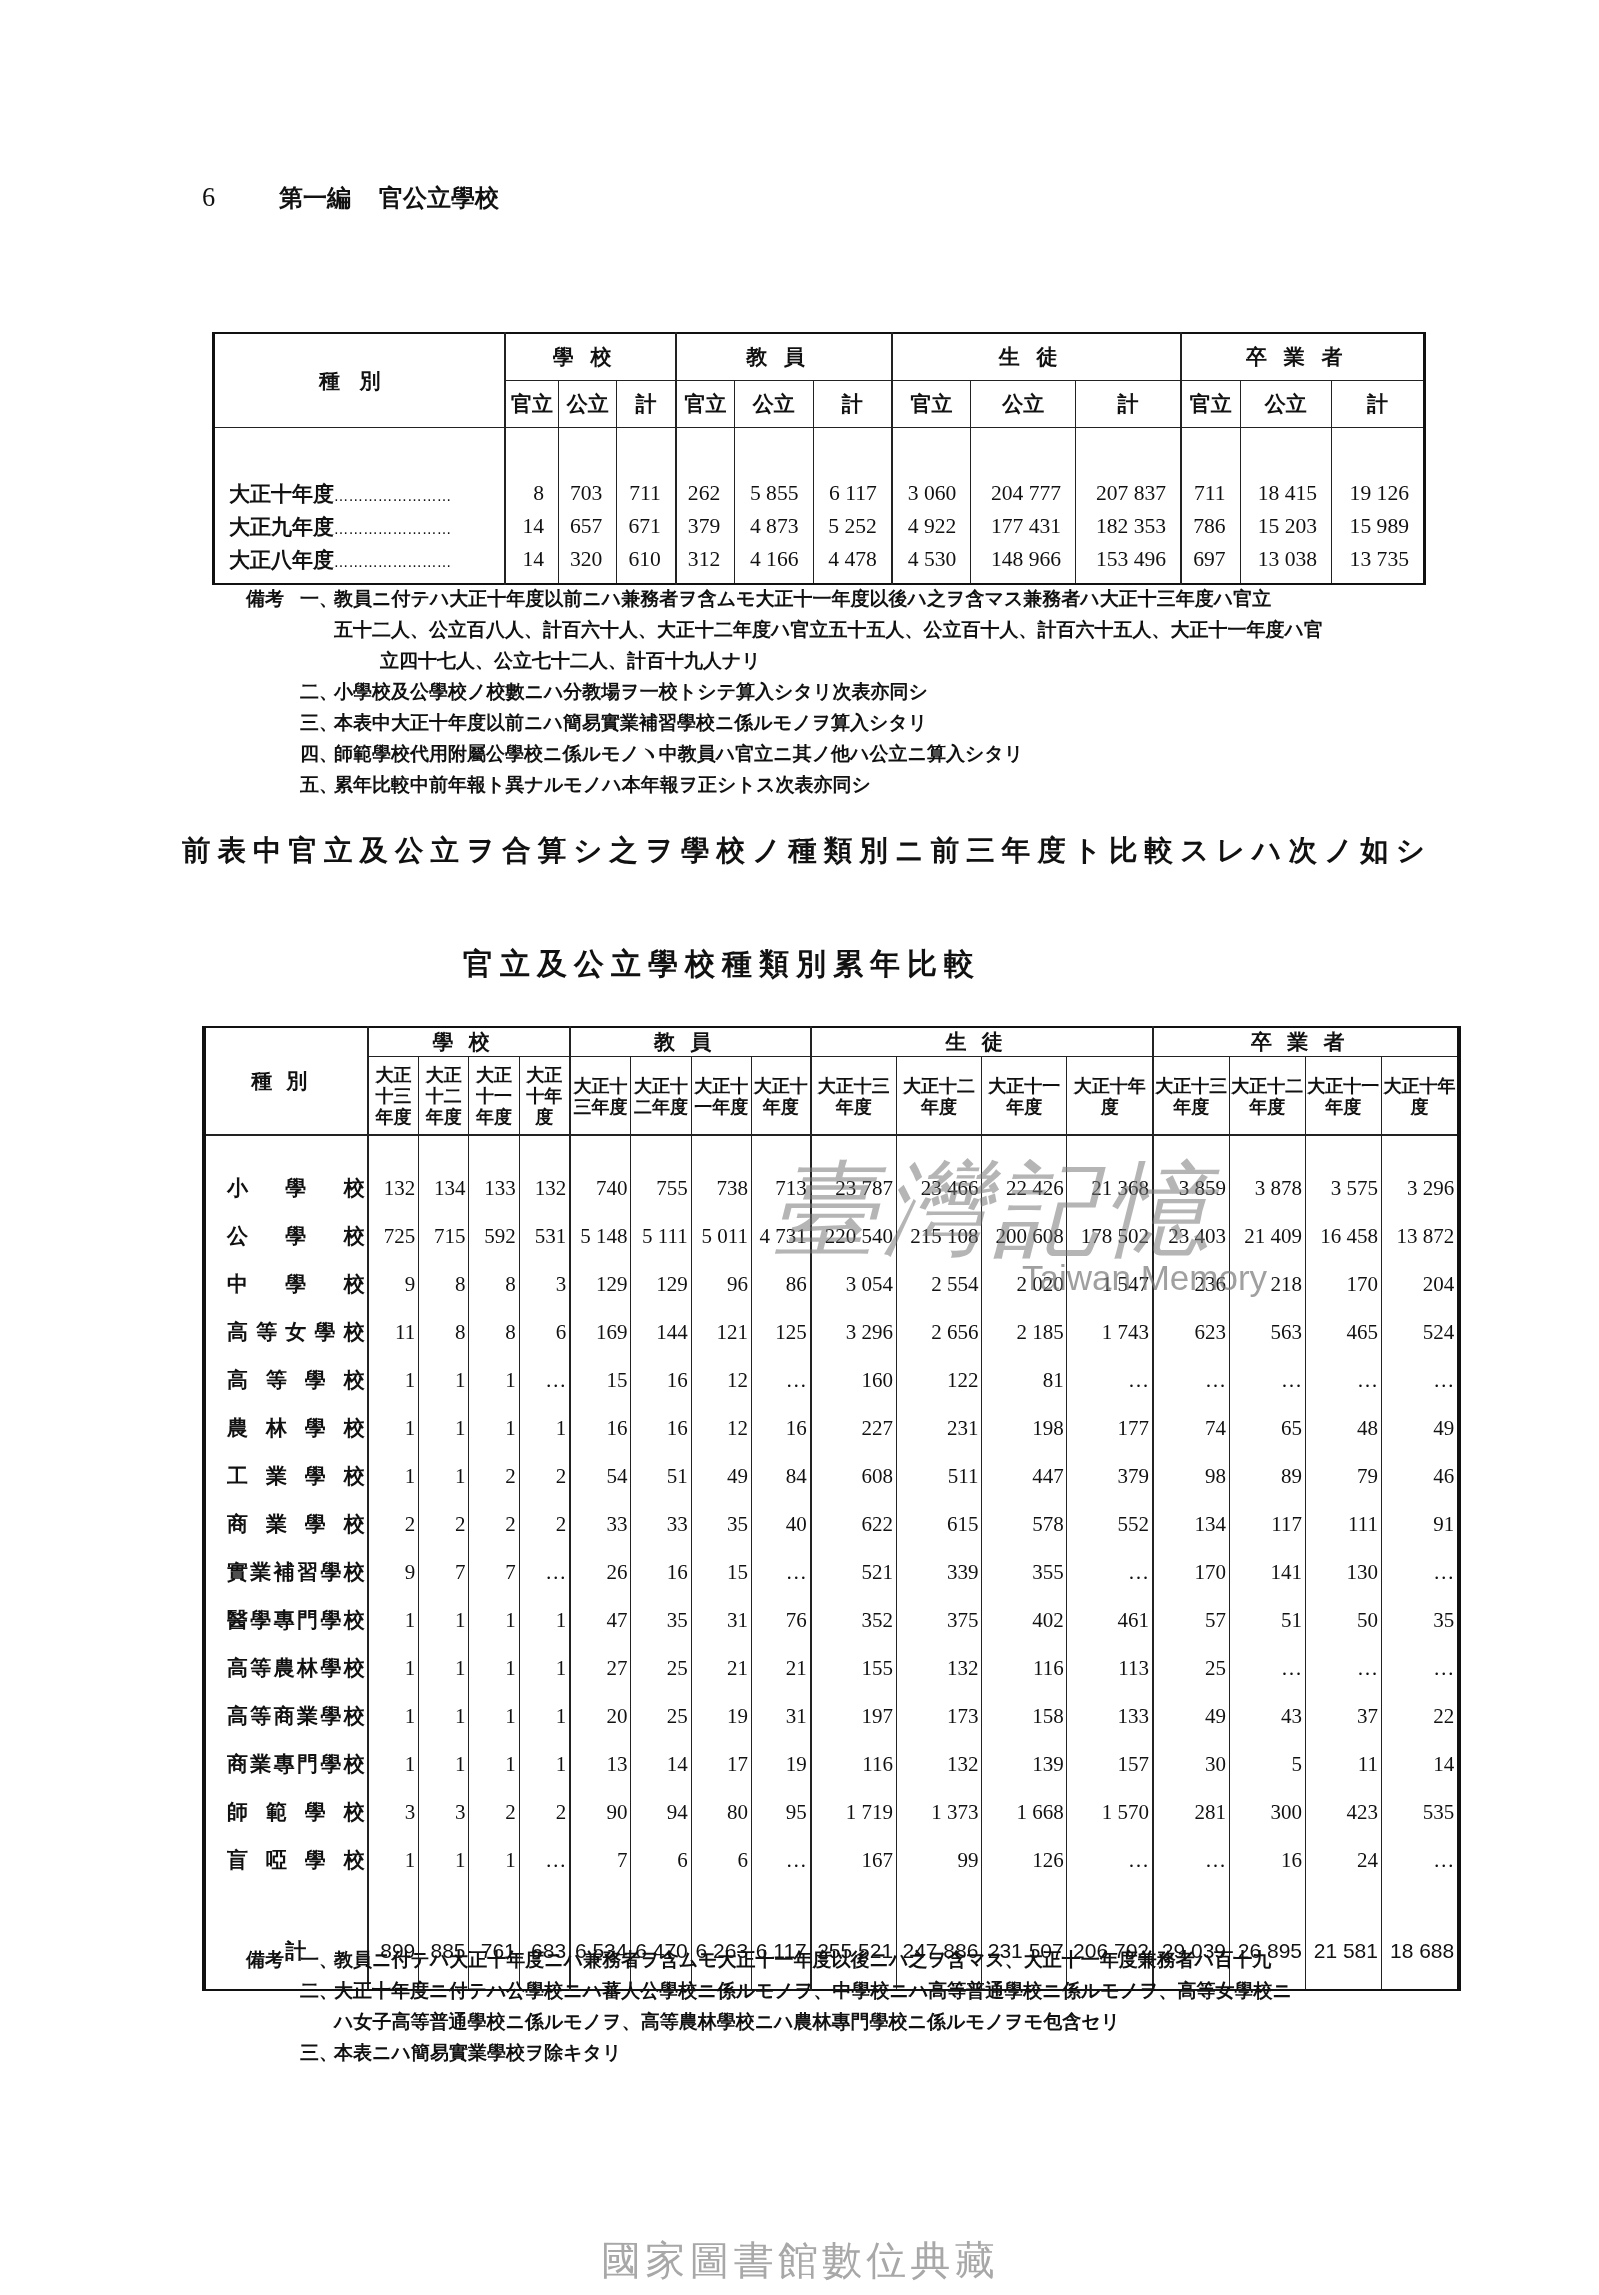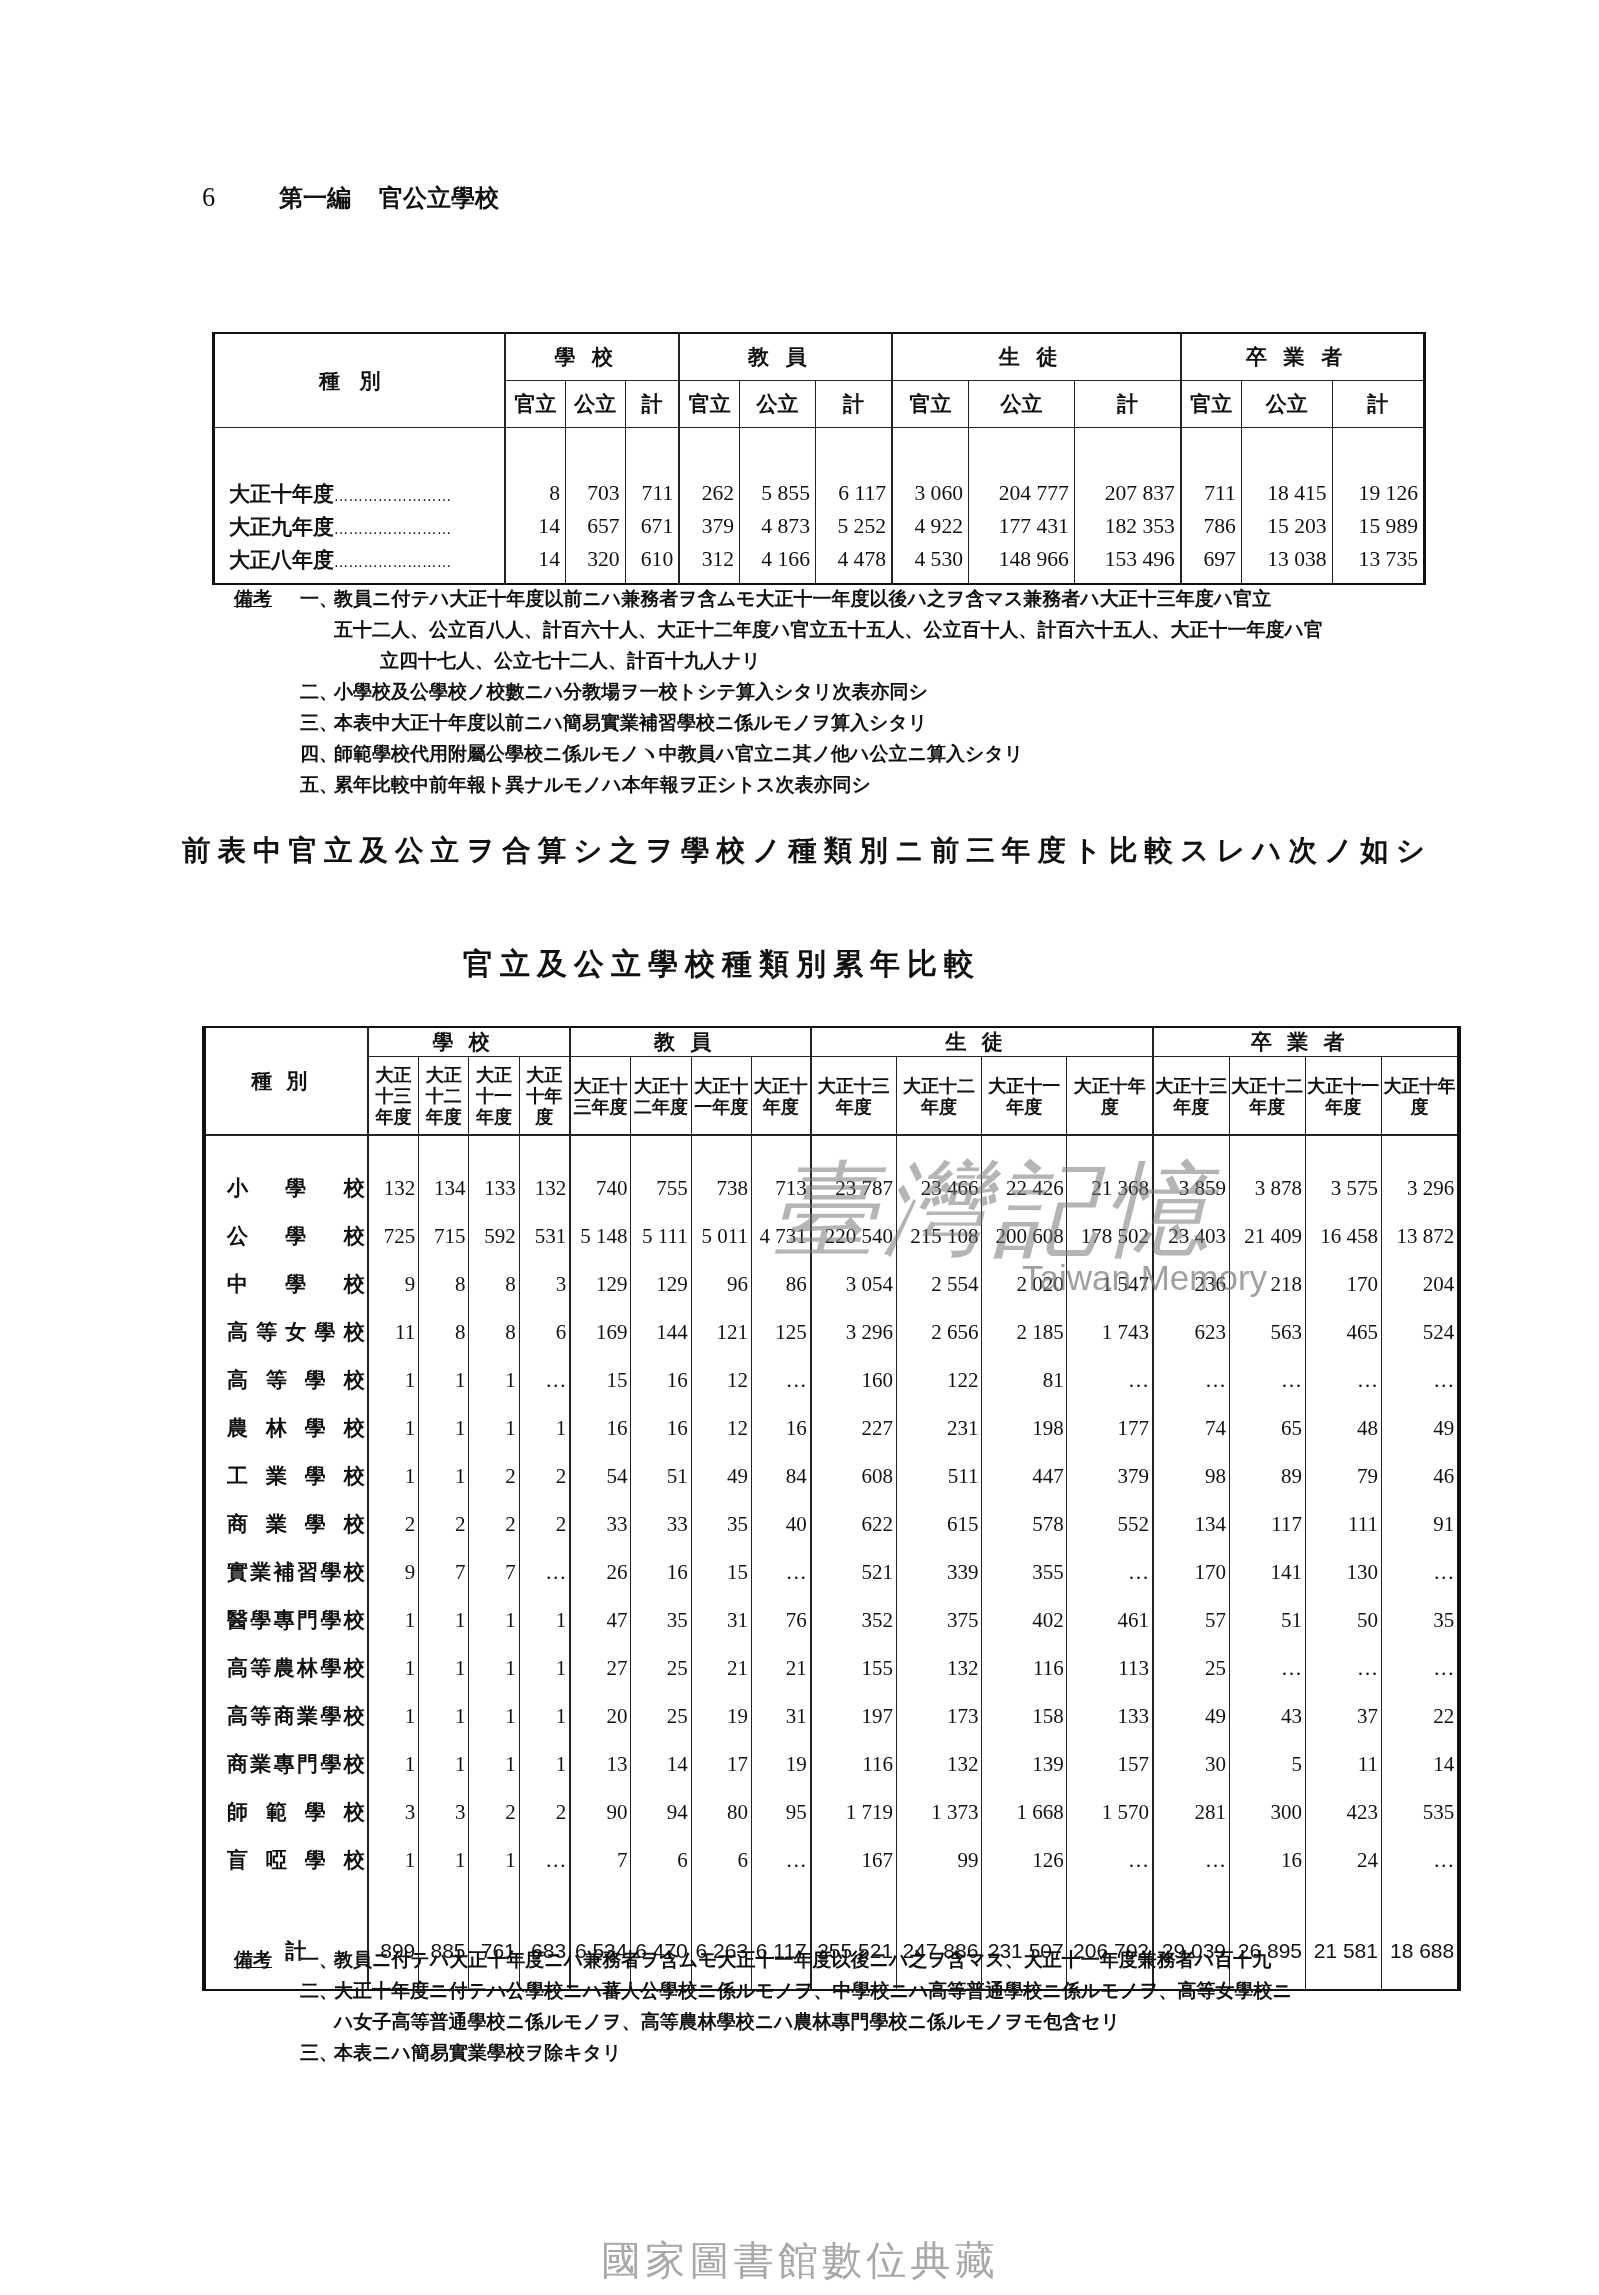--- a/index.html
+++ b/index.html
@@ -16,32 +16,32 @@
   td, th { padding: 0; }
 
   
   #t1 { left: 212px; top: 332px; width: 1214px; border-top: 2.8px solid #111; border-bottom: 2.8px solid #111;
         border-left: 3.5px solid #111; border-right: 3.5px solid #111; font-size: 21px; }
   #t1 th { font-family: "DejaVu Sans", sans-serif; font-weight: bold; font-size: 21px;
            border-right: 1px solid #222; border-bottom: 1.4px solid #222; height: 46px; }
   #t1 th.grp { letter-spacing: 16.7px; }
   #t1 th.kind { width: 289px; letter-spacing: 19.5px; }
   #t1 th.dbl, #t1 td.dbl { border-right: 2.8px double #222; }
-  #t1 tbody td { text-align: right; padding-right: 5px; border-right: 1px solid #222; height: 33px;
+  #t1 tbody td { text-align: right; padding-right: 14px; border-right: 1px solid #222; height: 33px;
                  font-family: "Liberation Serif", serif; font-size: 21.6px; }
   #t1 tbody tr.spacer td { height: 49px; }
   #t1 tbody tr.last td { padding-bottom: 7px; }
   #t1 td.label { text-align: left; padding-left: 14px; font-family: "DejaVu Sans", sans-serif;
                  font-weight: bold; font-size: 21px; white-space: nowrap; }
   #t1 td.label .dots { font-weight: normal; letter-spacing: 0.7px; font-size: 14px; }
 
   
   .notes { position: absolute; left: 230px; font-family: "DejaVu Sans", sans-serif; font-weight: bold;
            font-size: 19px; line-height: 31px; }
-  .notes .lead { position: absolute; left: 4px; top: 0; width: 70px; text-decoration: underline; }
+  .notes .lead { position: absolute; left: 16px; top: 0; width: 70px; }
   .notes .item { position: relative; padding-left: 104px; }
   .notes .item .num { position: absolute; left: 70px; top: 0; }
   #notes1 { top: 583px; width: 1224px; }
   #notes2 { top: 1944px; width: 1238px; }
 
   .intro { position: absolute; left: 182px; top: 817px; width: 1287px; font-family: "DejaVu Sans", sans-serif;
            font-weight: bold; font-size: 28.5px; letter-spacing: 7px; line-height: 67px; }
 
   .table-title { position: absolute; left: 0; width: 1444px; top: 944px; text-align: center;
                  font-family: "DejaVu Sans", sans-serif; font-weight: bold; font-size: 30px; letter-spacing: 7px; }

